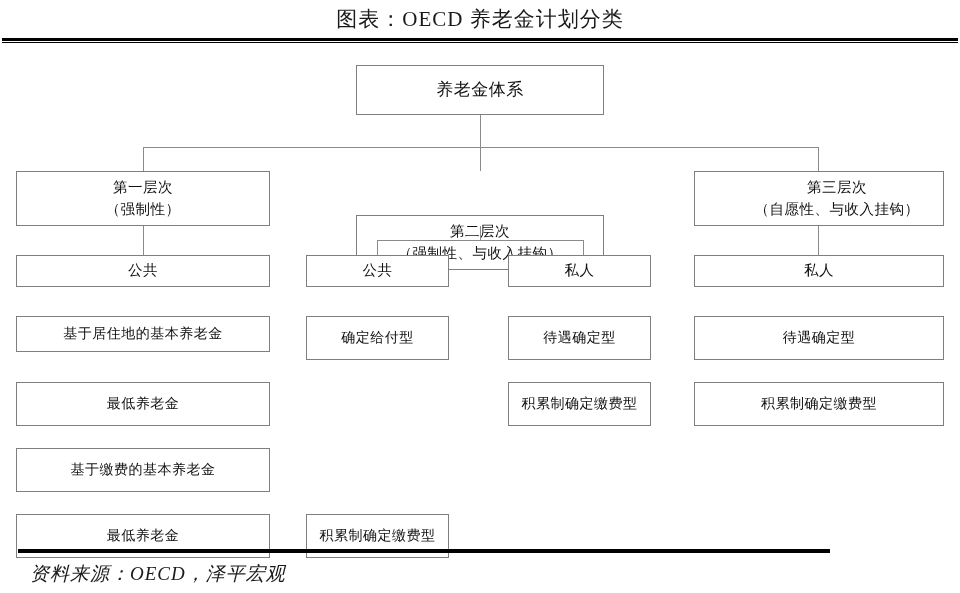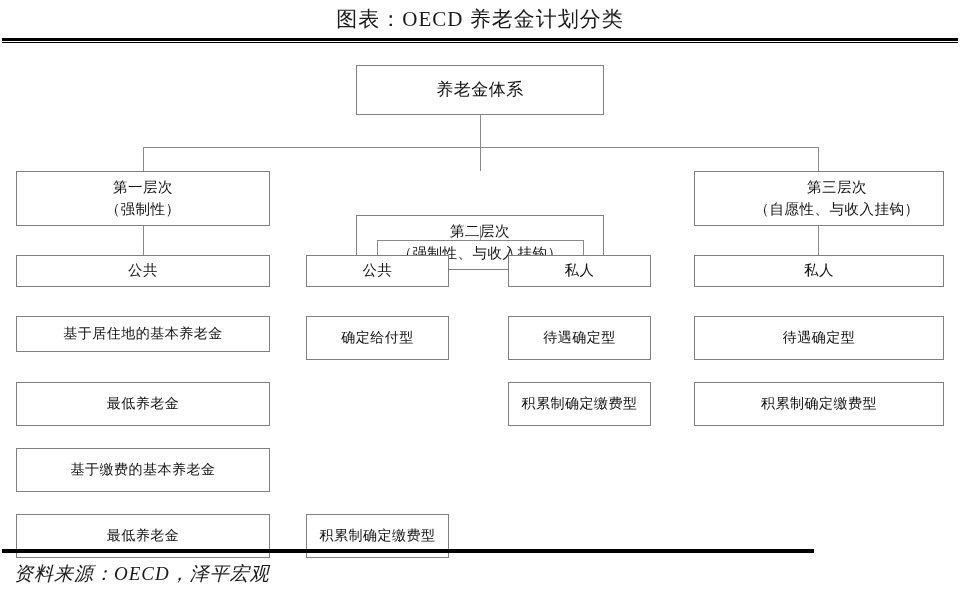--- a/index.html
+++ b/index.html
@@ -76,20 +76,21 @@
     height: 0;
     border-top: 1.4px solid #8a8a8a;
   }
 
   
   .footer-wrap {
     position: absolute;
     left: 0;
     bottom: 0;
     width: 816px;
+    padding-left: 16px;
   }
   .source-line {
     font-style: italic;
     font-size: 19px;
     letter-spacing: 1px;
     padding: 6px 0 0 14px;
     line-height: 30px;
     height: 34px;
     white-space: nowrap;
     font-family: "Liberation Serif", "DejaVu Serif", serif;

